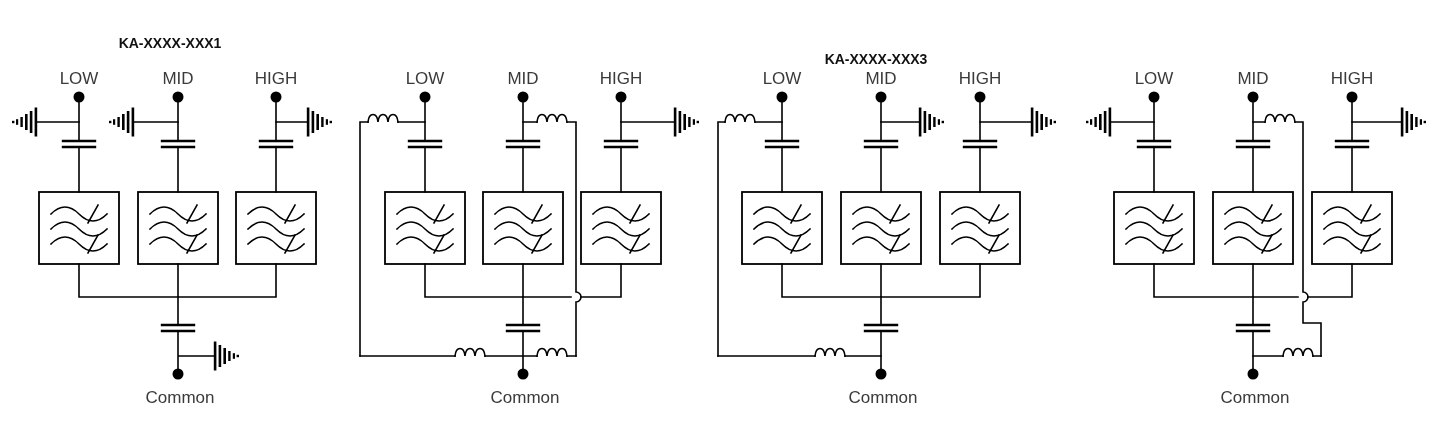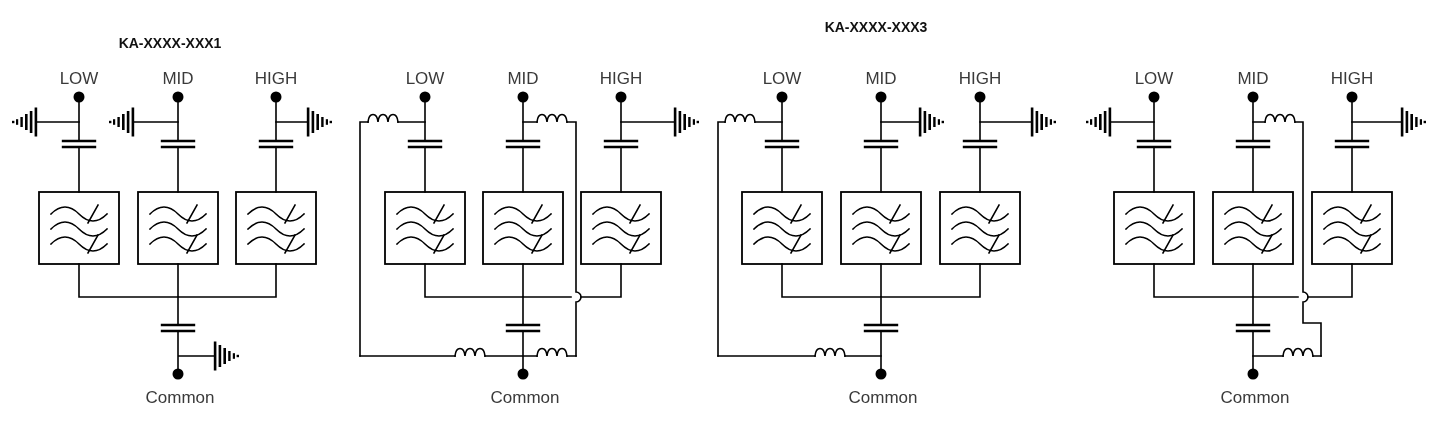--- a/index.html
+++ b/index.html
@@ -167,21 +167,21 @@
       <path d="M1154 264V297 M1253 264V297 M1352 264V297 M1154 297H1298 M1308 297H1352"></path>
       <path d="M1253 297V325 M1253 331V374"></path>
       <path d="M1253 356H1283 M1313 356H1321"></path>
       <use href="#ind" x="1283" y="356"></use>
       <use href="#cap" x="1253" y="325"></use>
       <use href="#dot" x="1253" y="374"></use>
     </g>
   </svg>
 
   <span class="title" style="left:170px;top:32px">KA-XXXX-XXX1</span>
-  <span class="title" style="left:876px;top:16px">KA-XXXX-XXX3</span>
+  <span class="title" style="left:876px;top:48px">KA-XXXX-XXX3</span>
 
   <span class="lbl" style="left:79px;top:70px">LOW</span>
   <span class="lbl" style="left:178px;top:70px">MID</span>
   <span class="lbl" style="left:276px;top:70px">HIGH</span>
   <span class="lbl" style="left:180px;top:389px">Common</span>
 
   <span class="lbl" style="left:425px;top:70px">LOW</span>
   <span class="lbl" style="left:523px;top:70px">MID</span>
   <span class="lbl" style="left:621px;top:70px">HIGH</span>
   <span class="lbl" style="left:525px;top:389px">Common</span>

